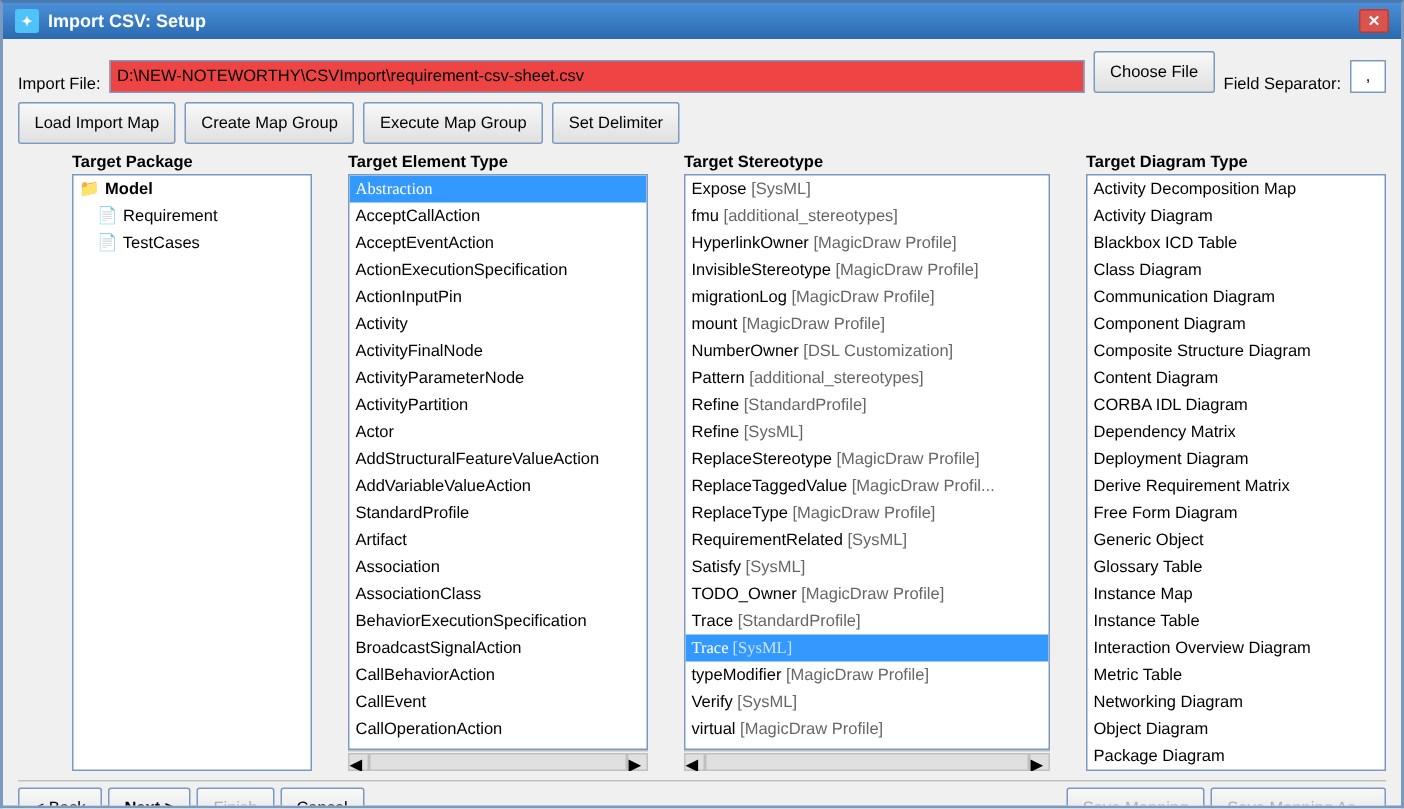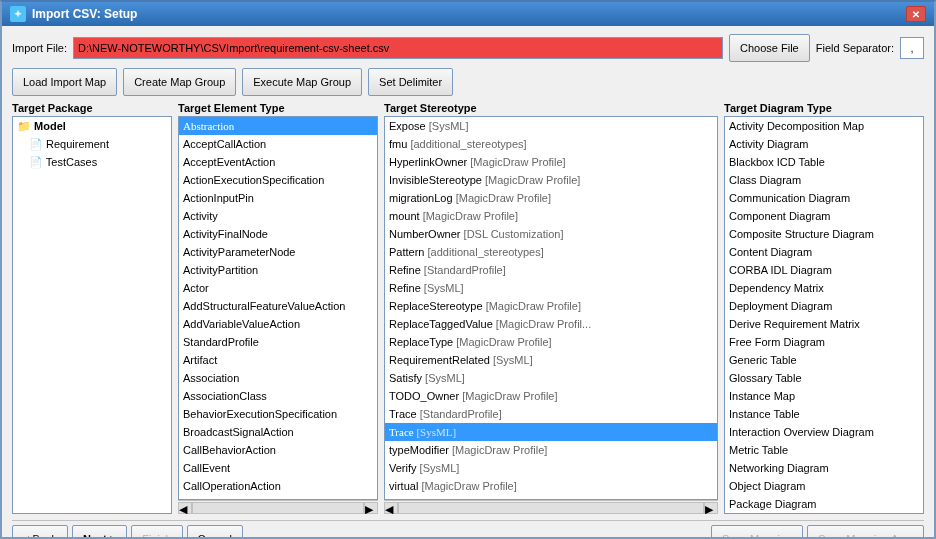--- a/index.html
+++ b/index.html
@@ -53,21 +53,21 @@
     }
     .content {
       flex: 1;
       padding: 8px 10px;
       display: flex;
       flex-direction: column;
       gap: 6px;
     }
     .import-file-row {
       display: flex;
-      align-items: center;
+      align-items: flex-end;
       gap: 6px;
     }
     .import-label {
       font-size: 11px;
       white-space: nowrap;
     }
     .import-path-input {
       flex: 1;
       height: 22px;
       border: 1px solid #7a9abf;
@@ -146,23 +146,24 @@
       border-top: 1px solid #c0c0c0;
     }
     .horiz-scroll-bar {
       flex: 1;
       height: 12px;
       background: #e0e0e0;
       border: 1px solid #c0c0c0;
     }
     .panels-container {
       display: flex;
-      gap: 6px;
+      gap: 24px;
       flex: 1;
       overflow: hidden;
+      margin-left: 36px;
     }
   </style>
 </head>
 <body>
 
 <div class="window">
 
   <div class="title-bar">
     <div class="title-icon">✦</div>
     <span class="title-text">Import CSV: Setup</span>
@@ -279,21 +280,21 @@
             <div class="list-item">Class Diagram</div>
             <div class="list-item">Communication Diagram</div>
             <div class="list-item">Component Diagram</div>
             <div class="list-item">Composite Structure Diagram</div>
             <div class="list-item">Content Diagram</div>
             <div class="list-item">CORBA IDL Diagram</div>
             <div class="list-item">Dependency Matrix</div>
             <div class="list-item">Deployment Diagram</div>
             <div class="list-item">Derive Requirement Matrix</div>
             <div class="list-item">Free Form Diagram</div>
-            <div class="list-item">Generic Table</div>
+            <div class="list-item">Generic Object</div>
             <div class="list-item">Glossary Table</div>
             <div class="list-item">Instance Map</div>
             <div class="list-item">Instance Table</div>
             <div class="list-item">Interaction Overview Diagram</div>
             <div class="list-item">Metric Table</div>
             <div class="list-item">Networking Diagram</div>
             <div class="list-item">Object Diagram</div>
             <div class="list-item">Package Diagram</div>
           </div>
       </div>

